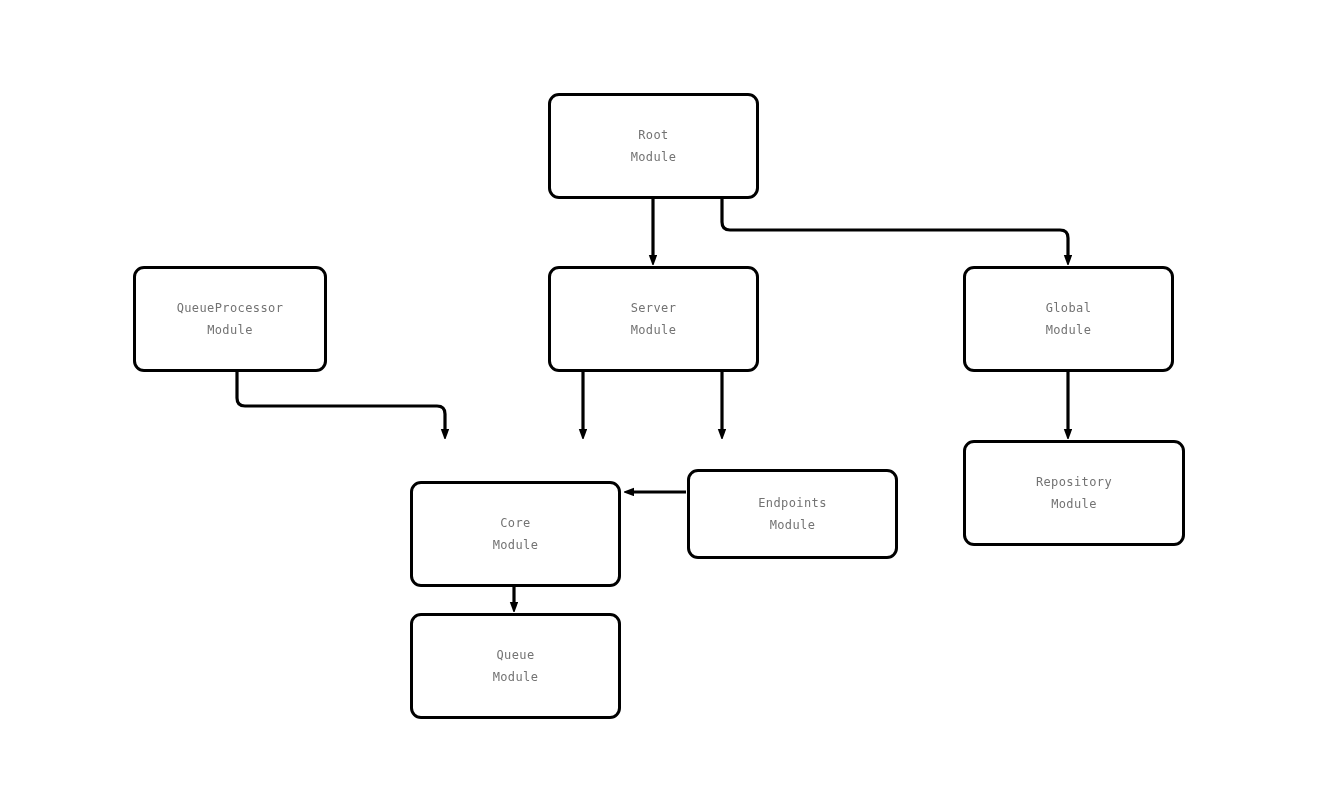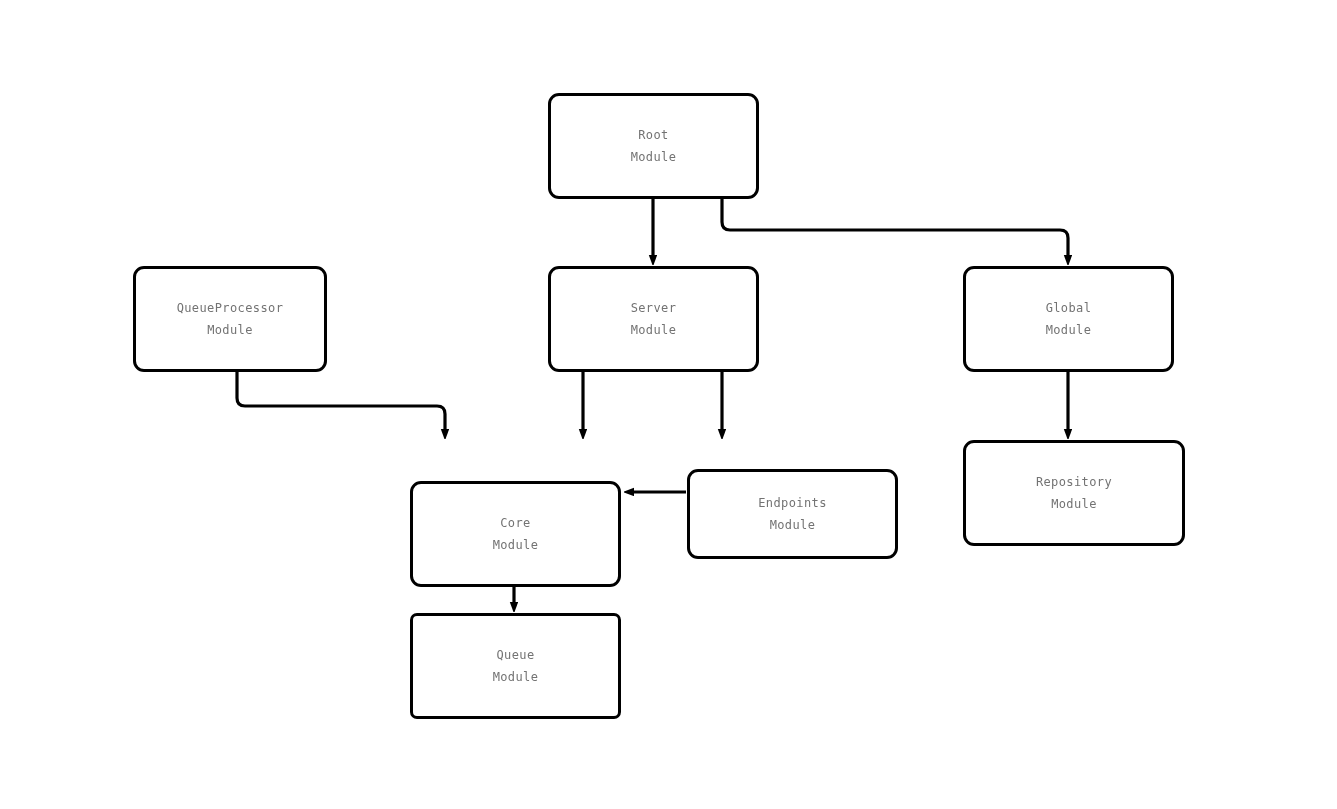--- a/index.html
+++ b/index.html
@@ -100,18 +100,18 @@
   <div class="node" style="left: 687px; top: 423px; width: 211px; height: 90px; margin-top: 46px;">
     <span class="node-line">Endpoints</span>
     <span class="node-line">Module</span>
   </div>
 
   <div class="node" style="left: 963px; top: 440px; width: 222px; height: 106px;">
     <span class="node-line">Repository</span>
     <span class="node-line">Module</span>
   </div>
 
-  <div class="node" style="left: 410px; top: 613px; width: 211px; height: 106px; border-radius: 7px;">
+  <div class="node" style="left: 410px; top: 613px; width: 211px; height: 106px;">
     <span class="node-line">Queue</span>
     <span class="node-line">Module</span>
   </div>
 
 </div>
 
 </body></html>

